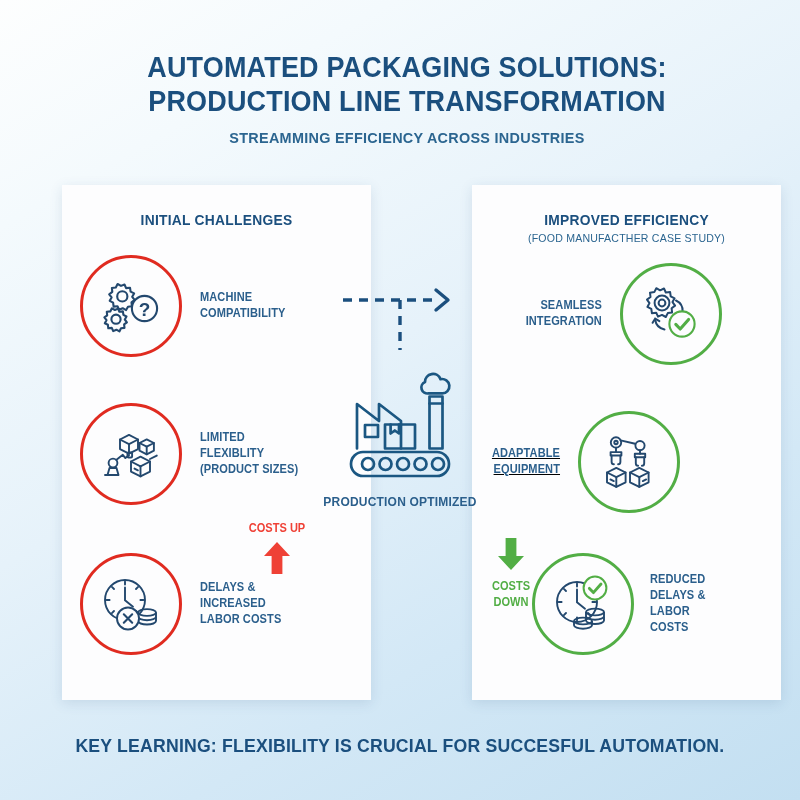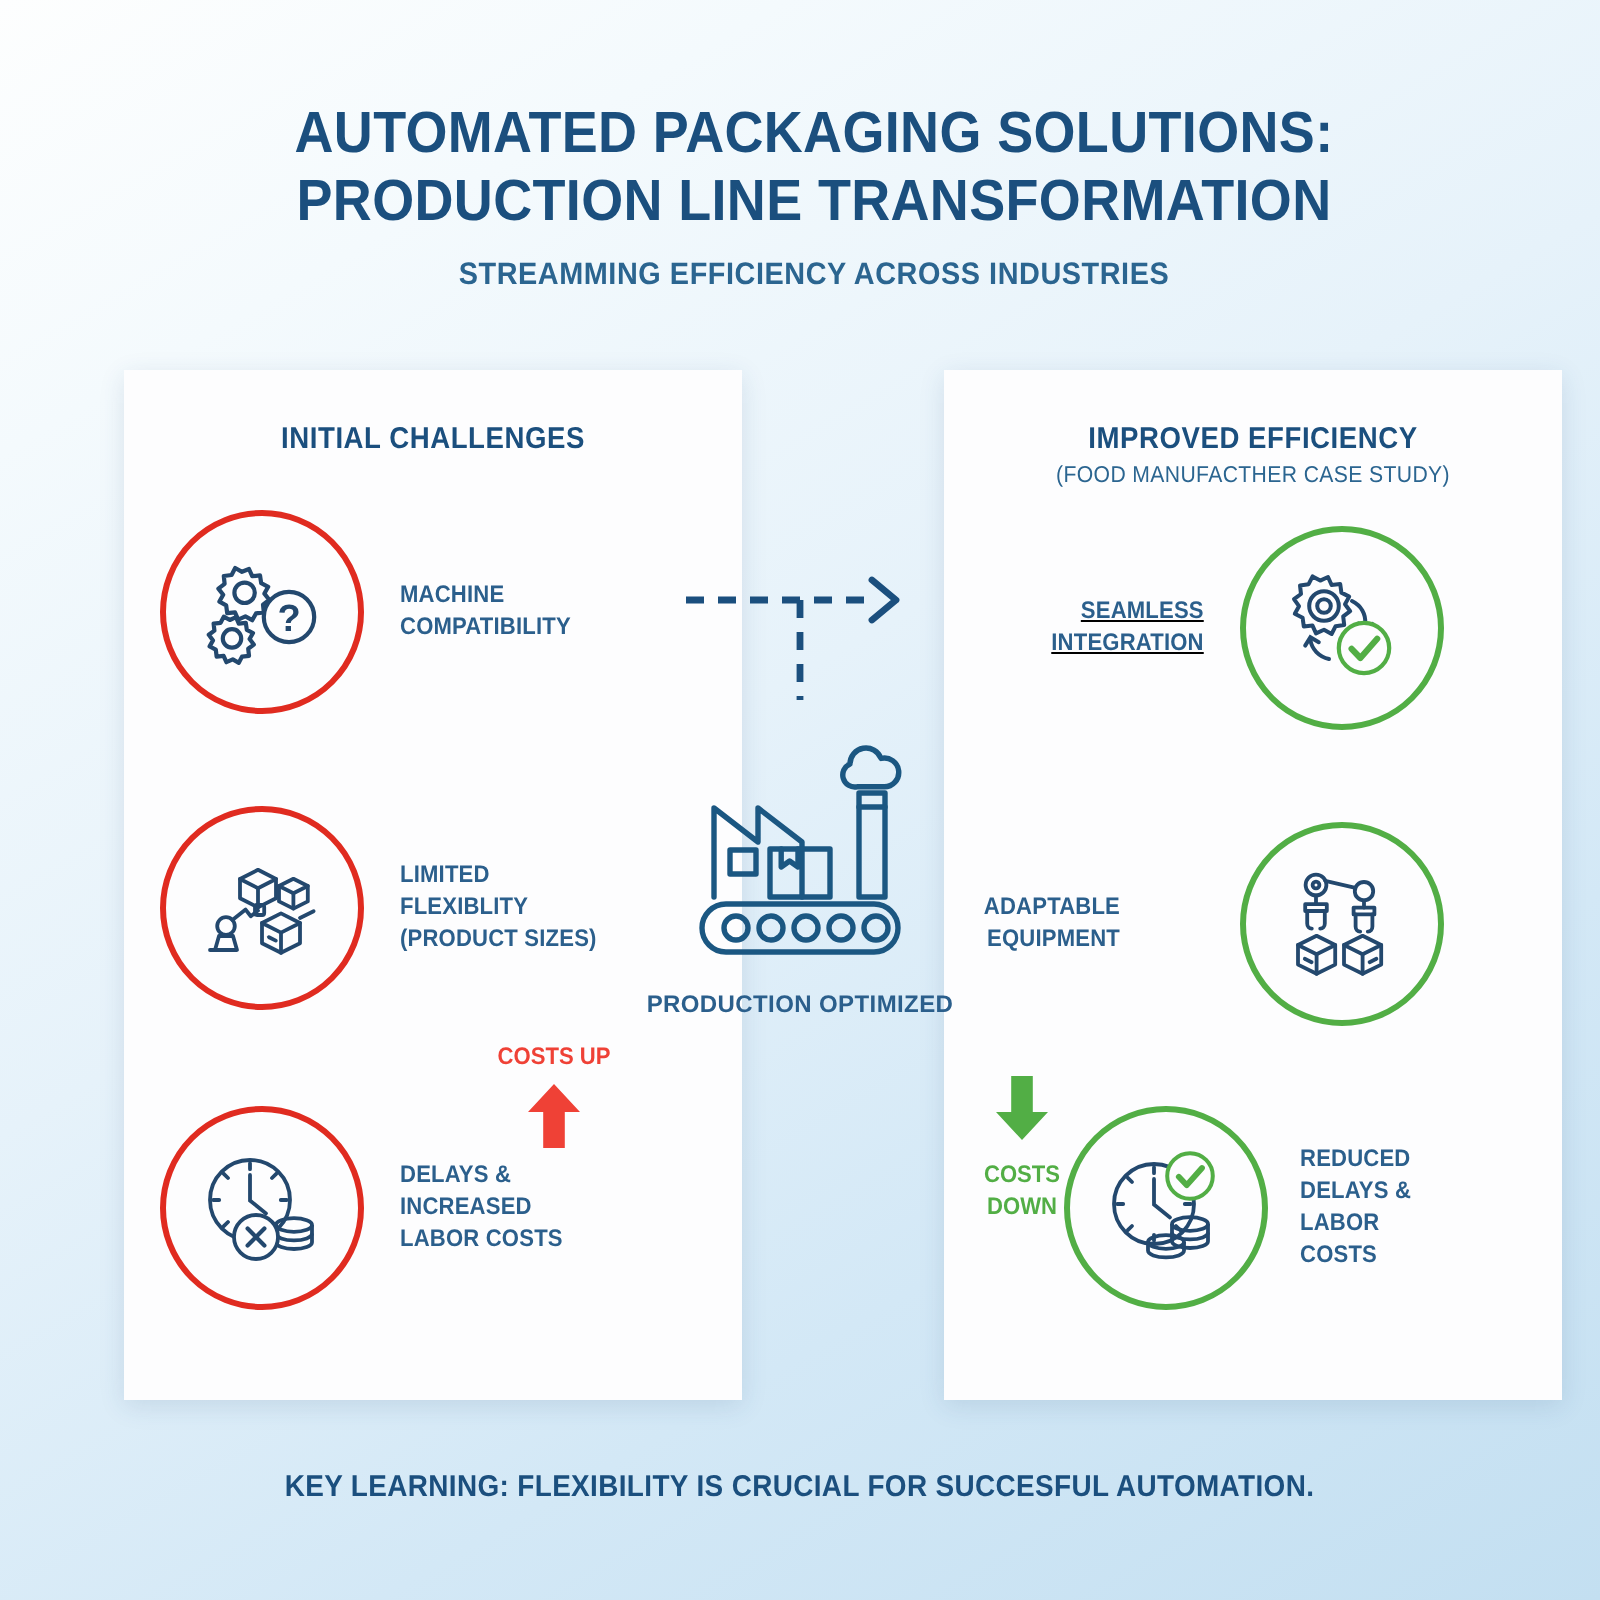--- a/index.html
+++ b/index.html
@@ -70,21 +70,21 @@
   .center{position:absolute;left:335px;top:280px;width:130px;}
   .center-caption{
     position:absolute;left:-30px;width:190px;top:215px;text-align:center;
     color:#2b5f8c;font-weight:bold;font-size:12px;letter-spacing:.2px;
     text-transform:uppercase;
   }
 
   
   .footer{
     position:absolute;left:0;right:0;top:735px;text-align:center;
-    color:#1b4f7e;font-weight:bold;font-size:15px;letter-spacing:.2px;
+    color:#1b4f7e;font-weight:bold;font-size:19px;letter-spacing:.2px;
     text-transform:uppercase;
   }
   .footer span{display:inline-block;transform:scaleX(.93);}
 </style>
 </head>
 <body>
 
 <div class="stage">
 
   <div class="header">
@@ -181,21 +181,21 @@
       </div>
     </div>
   </div>
 
   <div class="panel panel-right">
     <div class="panel-head">
       <div class="panel-title">Improved Efficiency</div>
       <div class="panel-sub">(Food Manufacther Case Study)</div>
     </div>
 
-    <div class="row" style="left:14px;top:78px;width:236px;justify-content:flex-end;text-decoration:underline;">
+    <div class="row" style="left:14px;top:78px;width:236px;justify-content:flex-end;">
       <div class="label l-right" style="margin-right:18px;">
         <div>Seamless</div>
         <div>Integration</div>
       </div>
       <div class="circle green">
         <svg width="62" height="60" viewBox="0 0 62 60">
           <g fill="none" stroke="#23486e" stroke-width="2" stroke-linejoin="round">
             <path d="M24 4.5l1.8 4 4.3-.5.6 4.3 3.9 2-2.1 3.8 2.6 3.5-3.5 2.6.5 4.3-4.3.6-2 3.9-3.8-2.1-4 1.8-1.8-4-4.3.5-.6-4.3-3.9-2 2.1-3.8L7 15.6l3.5-2.6-.5-4.3 4.3-.6 2-3.9 3.8 2.1z"></path>
             <circle cx="22" cy="19" r="7.4"></circle>
             <circle cx="22" cy="19" r="3.4"></circle>
@@ -205,21 +205,21 @@
             <path d="M39.2 27.8l3.4 3.6 3.5-3.5"></path>
             <path d="M24.5 45.5c-5.1-1.2-8.6-4.9-9.3-9.5"></path>
             <path d="M19.4 37.1l-4.2-2.5-2.6 4.2"></path>
           </g>
           <circle cx="42" cy="40" r="12.6" fill="#fdfdfe" stroke="#52ae45" stroke-width="2.1"></circle>
           <path d="M35.8 40.4l4.4 4.6 8.4-9.6" fill="none" stroke="#52ae45" stroke-width="3.1" stroke-linecap="round" stroke-linejoin="round"></path>
         </svg>
       </div>
     </div>
 
-    <div class="row" style="left:14px;top:226px;width:236px;justify-content:space-between;">
+    <div class="row" style="left:14px;top:226px;width:236px;justify-content:flex-start;text-decoration:underline;">
       <div class="label l-right" style="margin-right:18px;">
         <div>Adaptable</div>
         <div>Equipment</div>
       </div>
       <div class="circle green">
         <svg width="62" height="58" viewBox="0 0 62 58">
           <g fill="none" stroke="#23486e" stroke-width="1.9" stroke-linejoin="round" stroke-linecap="round">
 
             <circle cx="18" cy="9.5" r="5.2"></circle>
             <circle cx="18" cy="9.5" r="1.7"></circle>

